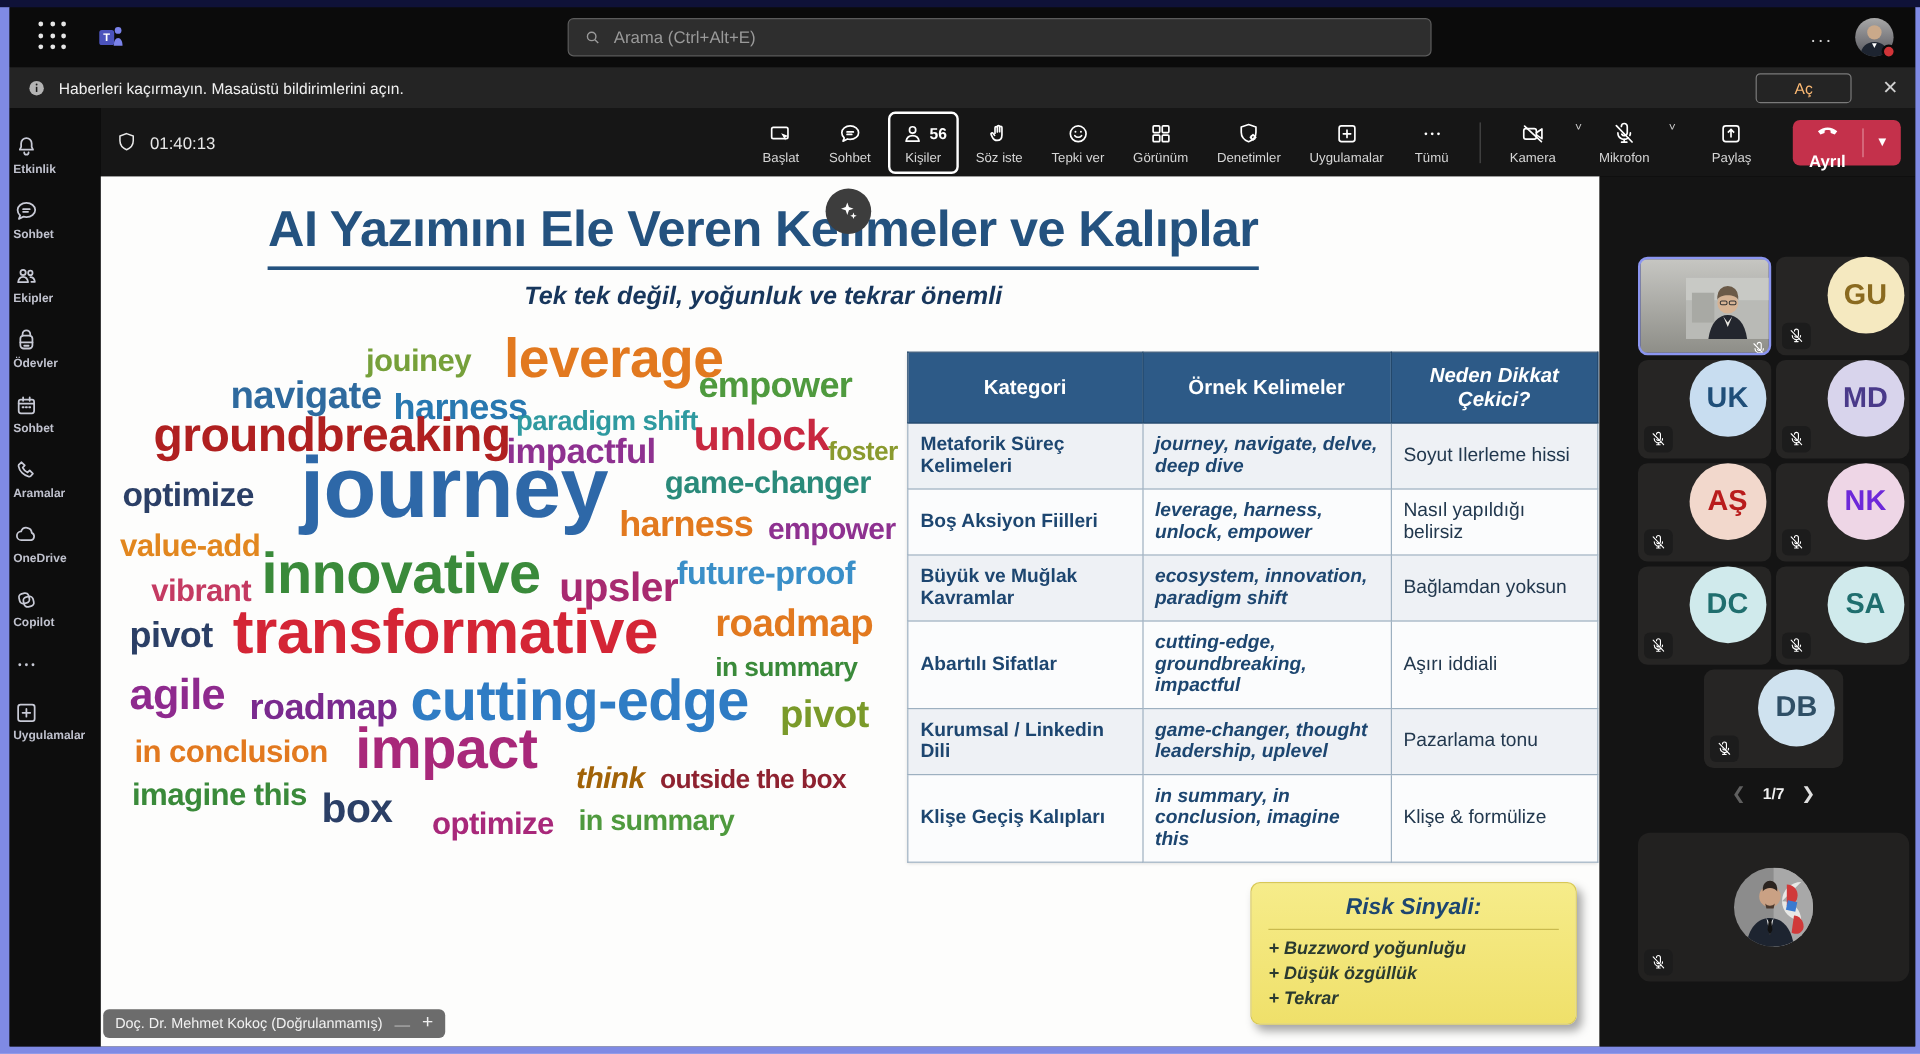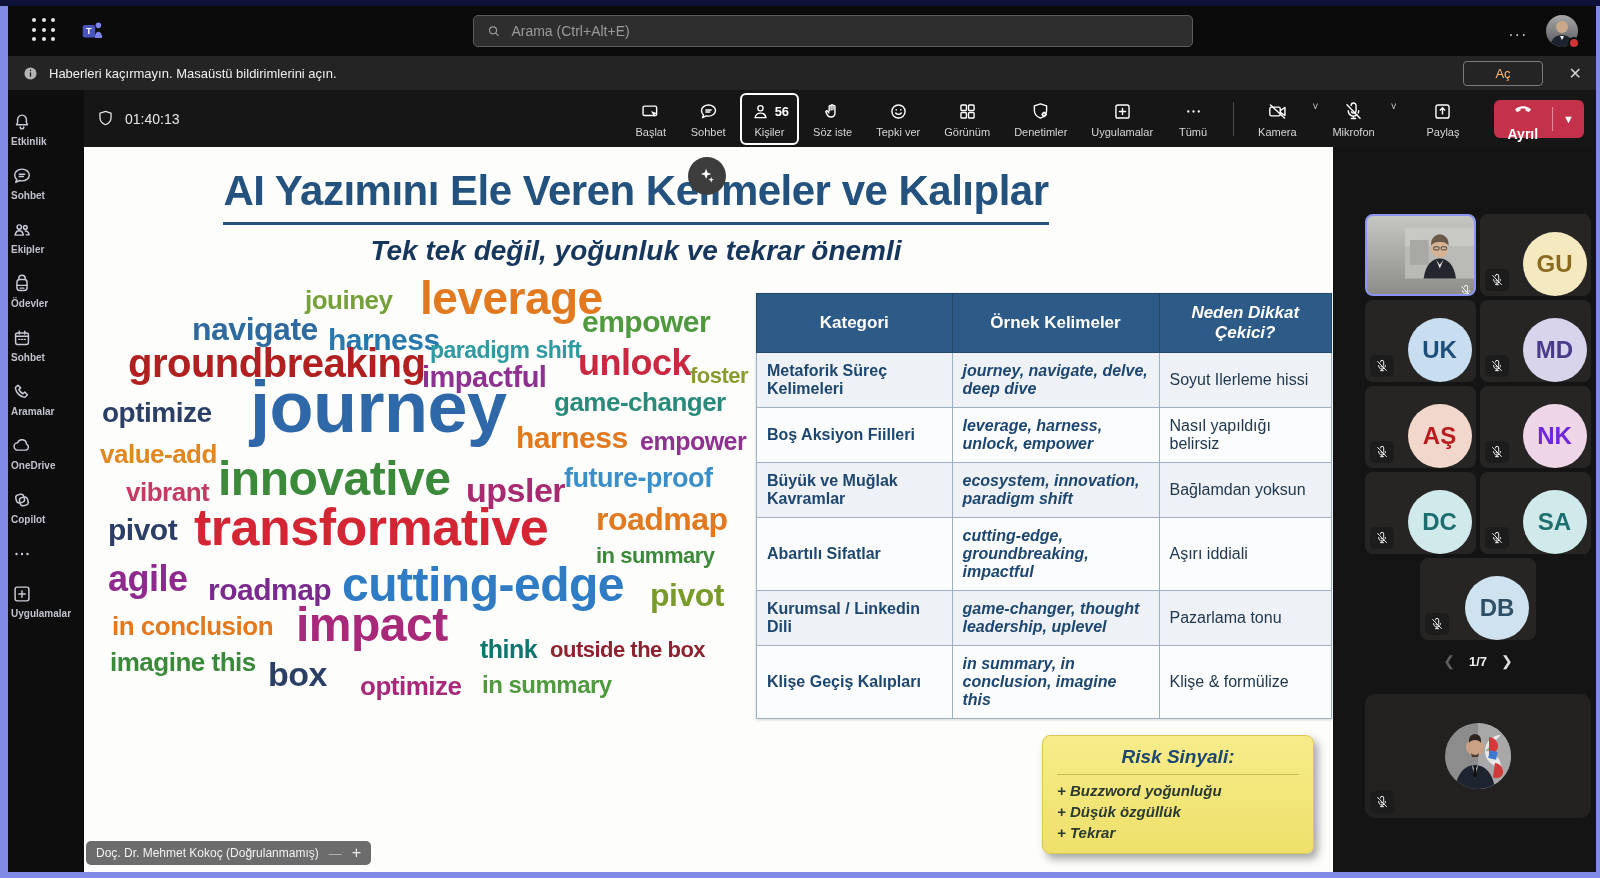--- a/index.html
+++ b/index.html
@@ -67,21 +67,21 @@
   .slide { flex:1; background:#fdfdfc; position:relative; overflow:hidden;}
 
   .sparkle-btn { position:absolute; left:604px; top:10px; width:38px; height:38px; border-radius:50%;
     background:#3d3d3d; display:flex; align-items:center; justify-content:center; cursor:pointer; z-index:5;}
   .sparkle-btn svg { width:22px; height:22px;}
 
   .slide-title { position:absolute; left:112px; top:20px; width:880px; text-align:center;}
   .slide-title span { display:inline-block; font-size:42px; font-weight:800; color:#24527f;
     letter-spacing:-0.5px; border-bottom:3px solid #24527f; padding-bottom:7px;}
   .slide-subtitle { position:absolute; left:112px; top:88px; width:880px; text-align:center;
-    font-size:28px; font-weight:bold; font-style:italic; color:#17365c;}
+    font-size:21px; font-weight:bold; font-style:italic; color:#17365c;}
 
   .wordcloud { position:absolute; left:0; top:0; width:760px; height:725px;}
   .wc-word { position:absolute; font-weight:bold; white-space:nowrap; letter-spacing:-0.5px; line-height:1;}
 
   .slide-table { position:absolute; left:672px; top:146px; width:576px; border-collapse:collapse;
     box-shadow:0 1px 3px rgba(0,0,0,0.15);}
   .slide-table th { background:#2d5a87; color:#fff; font-size:17px; padding:9px 10px; border:1px solid #23486b; text-align:center;}
   .slide-table th:last-child { font-style:italic;}
   .slide-table td { border:1px solid #9db0c0; font-size:16px; padding:9px 10px; vertical-align:middle; color:#22384e;}
   .slide-table tr:nth-child(odd) td { background:#eef1f5;}
@@ -99,21 +99,21 @@
   .presenter-pill { position:absolute; left:2px; bottom:7px; background:rgba(96,96,96,0.92); border-radius:5px;
     height:24px; display:flex; align-items:center; padding:0 10px; gap:10px; z-index:7;}
   .presenter-pill .name { color:#f2f2f2; font-size:12px;}
   .pill-minus { color:#b8b8b8; font-size:13px; cursor:pointer;}
   .pill-plus { color:#f0f0f0; font-size:16px; cursor:pointer;}
 
   
   .panel { width:263px; background:#141414; padding:67px 0 0 32px; position:relative; flex:0 0 auto;}
   .tiles-grid { display:grid; grid-template-columns:111px 111px; gap:4px;}
   .tile { width:111px; height:82px; background:#262524; border-radius:8px; position:relative;
-    display:flex; align-items:flex-end; justify-content:center;padding-left:38px;}
+    display:flex; align-items:flex-start; justify-content:center;padding-left:38px;}
   .tile.video { background:linear-gradient(180deg,#c6c6c2,#8e8e88); border:2px solid #8b95f0; overflow:hidden;}
   .tile .init { width:64px; height:64px; border-radius:50%; display:flex; align-items:center; justify-content:center;
     font-size:24px; font-weight:bold;}
   .mic-badge { position:absolute; left:5px; bottom:5px; width:24px; height:22px; background:#1c1c1c;
     border-radius:5px; display:flex; align-items:center; justify-content:center;}
   .mic-badge.right { left:auto; right:-4px; bottom:-8px; background:transparent;}
   .mic-badge svg { width:14px; height:14px;}
   .solo-row { display:flex; justify-content:center; width:226px; margin-top:4px;}
   .tile.solo { width:116px;}
   .pager { width:226px; display:flex; align-items:center; justify-content:center; gap:14px; margin-top:10px; height:22px;}
@@ -446,21 +446,21 @@
               <span class="wc-word" style="left: 24px; top: 368px; font-size: 30px; color: rgb(43, 63, 102);">pivot</span>
               <span class="wc-word" style="left: 110px; top: 354px; font-size: 52px; color: rgb(212, 37, 53);">transformative</span>
               <span class="wc-word" style="left: 512px; top: 356px; font-size: 32px; color: rgb(226, 121, 31);">roadmap</span>
               <span class="wc-word" style="left: 512px; top: 398px; font-size: 22px; color: rgb(58, 138, 58);">in summary</span>
               <span class="wc-word" style="left: 24px; top: 414px; font-size: 36px; color: rgb(142, 42, 142);">agile</span>
               <span class="wc-word" style="left: 124px; top: 428px; font-size: 30px; color: rgb(122, 42, 142);">roadmap</span>
               <span class="wc-word" style="left: 258px; top: 414px; font-size: 48px; color: rgb(47, 124, 196);">cutting-edge</span>
               <span class="wc-word" style="left: 566px; top: 432px; font-size: 32px; color: rgb(122, 154, 42);">pivot</span>
               <span class="wc-word" style="left: 28px; top: 466px; font-size: 26px; color: rgb(226, 121, 31);">in conclusion</span>
               <span class="wc-word" style="left: 212px; top: 454px; font-size: 48px; color: rgb(168, 40, 122);">impact</span>
-              <span class="wc-word" style="left: 396px; top: 490px; font-size: 25px; color: #0f766e;">think</span>
+              <span class="wc-word" style="left: 396px; top: 490px; font-size: 25px; color: #a16207; font-style: italic;">think</span>
               <span class="wc-word" style="left: 466px; top: 492px; font-size: 22px; color: rgb(142, 34, 48);">outside the box</span>
               <span class="wc-word" style="left: 26px; top: 502px; font-size: 26px; color: rgb(58, 138, 58);">imagine this</span>
               <span class="wc-word" style="left: 184px; top: 510px; font-size: 34px; color: rgb(43, 63, 102);">box</span>
               <span class="wc-word" style="left: 276px; top: 526px; font-size: 26px; color: rgb(168, 40, 122);">optimize</span>
               <span class="wc-word" style="left: 398px; top: 526px; font-size: 24px; color: rgb(79, 154, 62);">in summary</span>
             </div>
 
           <table class="slide-table">
             <thead>
                 <tr id="tblHead">

